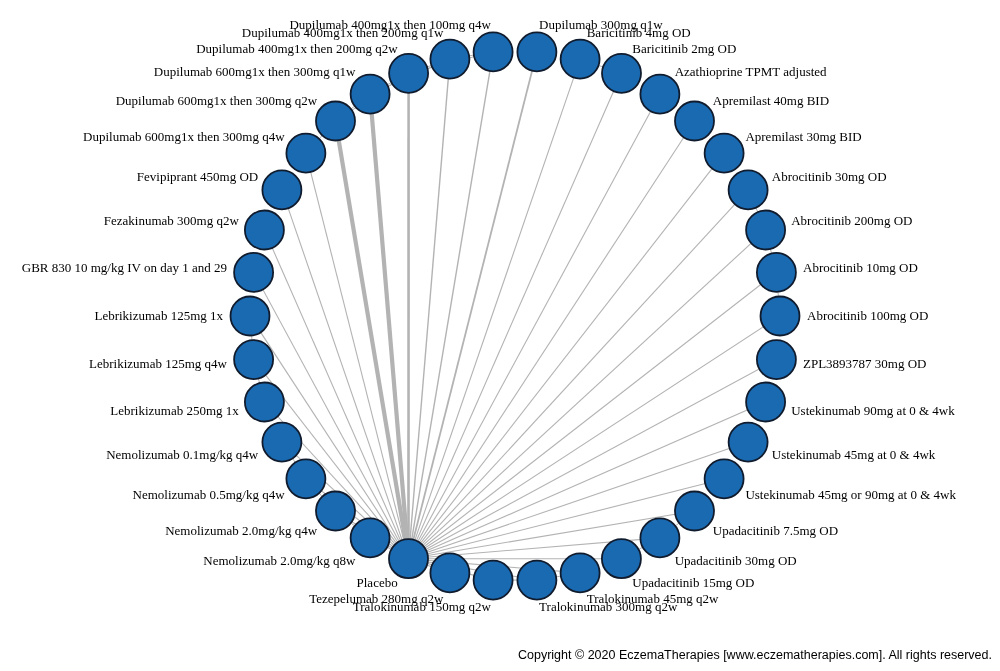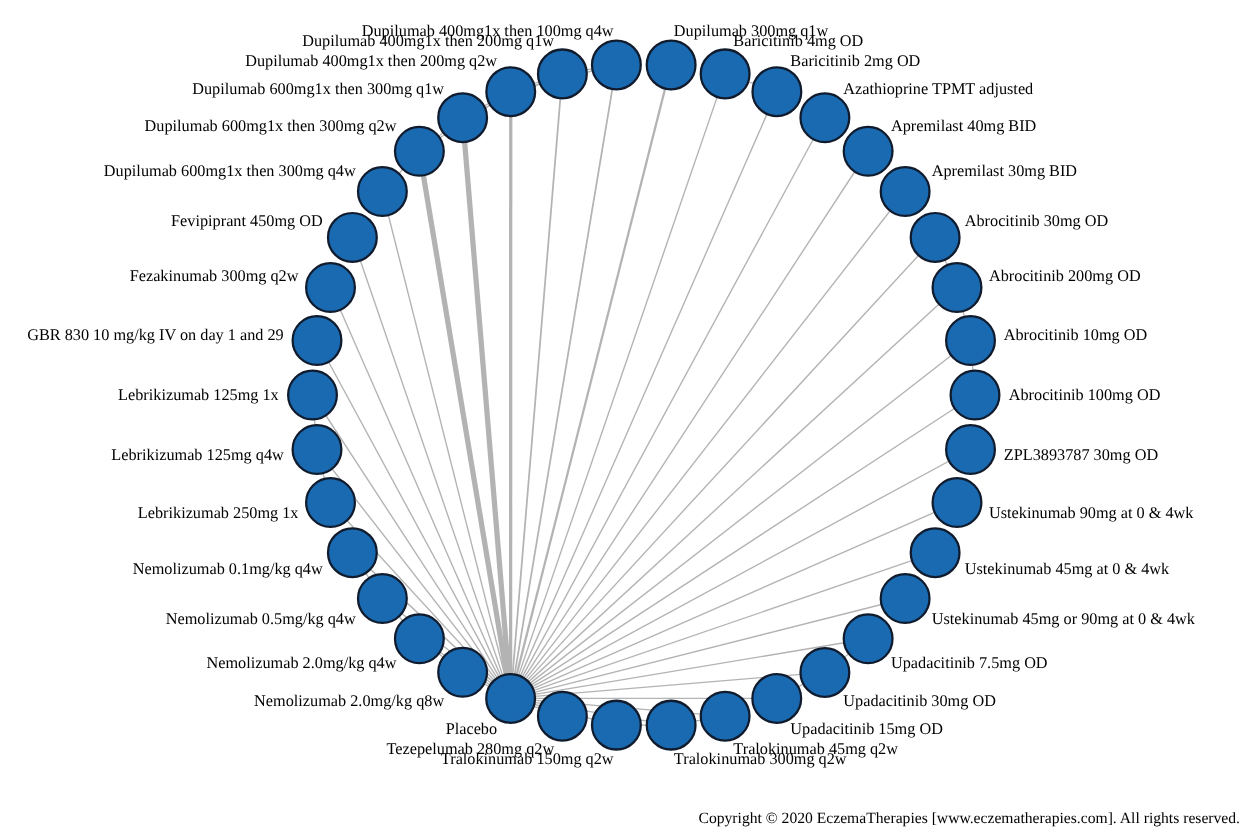--- a/index.html
+++ b/index.html
@@ -10,21 +10,21 @@
     overflow:hidden;
     font-family:"Liberation Serif","DejaVu Serif",serif;
   }
   #net{position:absolute;left:0;top:0;}
   .copyright{
     position:absolute;
     right:8px;
     bottom:9px;
     font-size:12.5px;
     color:#000000;
-    font-family:Liberation Serif, serif;
+    font-family:Liberation Sans, sans-serif;
     white-space:nowrap;
   }
 </style>
 </head>
 <body>
 
 <div class="stage">
   <svg id="net" width="1000" height="671" viewBox="0 0 1000 671">
       <g>
         <line x1="408.5" y1="558.7" x2="536.9" y2="51.9" stroke="#b3b3b3" stroke-width="1.8"></line>

